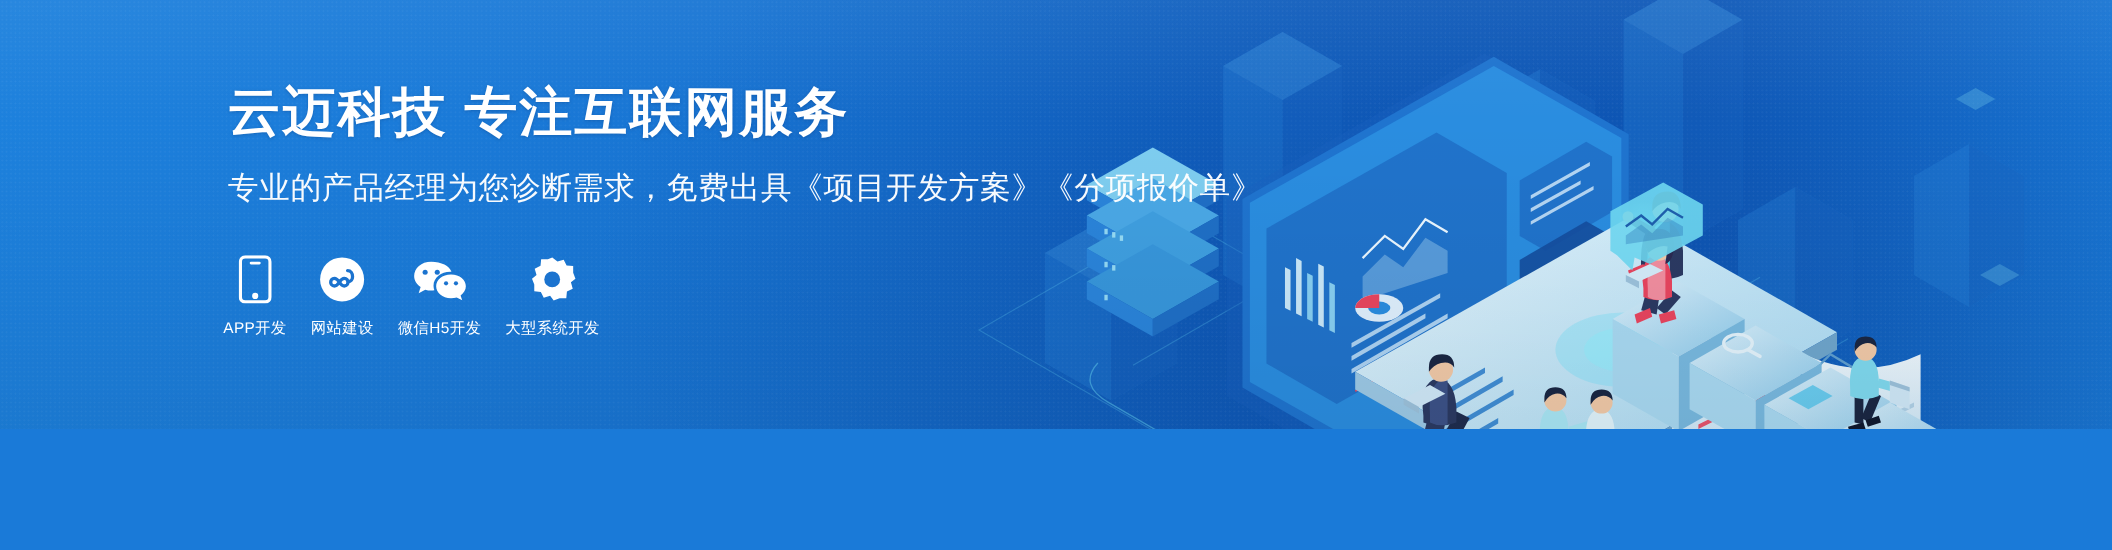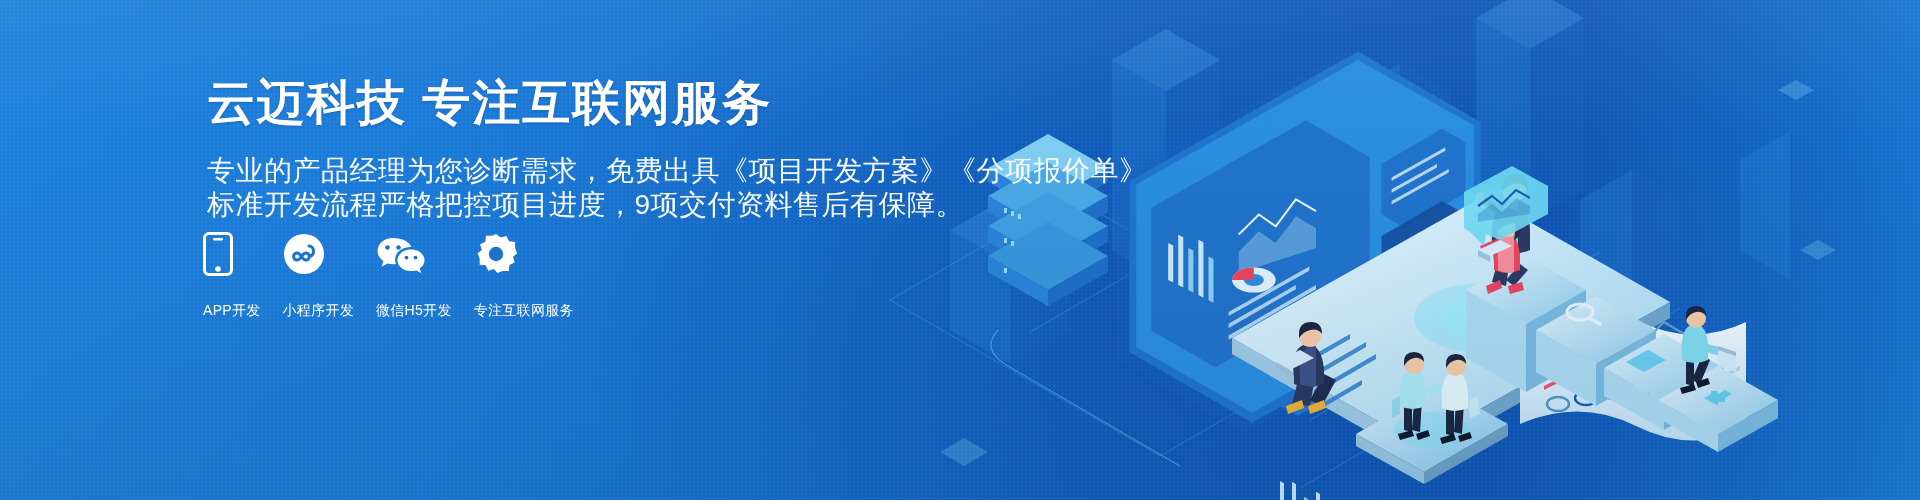--- a/index.html
+++ b/index.html
@@ -4,21 +4,21 @@
 <style>
   * { margin:0; padding:0; box-sizing:border-box; }
   html,body { width:1920px; height:500px; overflow:hidden; }
   body {
     font-family:"Liberation Sans", sans-serif;
     background:#1a7ad8;
   }
 
   #banner {
     position:relative;
-    width:1920px; height:500px;
+    width:1920px; height:390px;
     overflow:hidden;
     background:
       radial-gradient(ellipse 1100px 620px at 1310px 250px, rgba(10,70,160,0.55) 0%, rgba(10,70,160,0.0) 70%),
       linear-gradient(100deg, #1d81dd 0%, #1a7ad8 22%, #1670cf 42%, #1163c4 60%, #0f5cbd 78%, #1a7ad8 100%);
   }
 
   
   #dots {
     position:absolute; inset:0;
     background-image:
@@ -60,23 +60,22 @@
   
   #services {
     position:absolute;
     left:203px; top:232px;
     display:flex;
     align-items:flex-end;
   }
   .service {
     display:flex;
     flex-direction:column;
-    align-items:flex-start;
+    align-items:center;
     margin-right:22px;
-    gap:12px;
   }
   .service:last-child { margin-right:0; }
   .svc-icon {
     height:44px;
     display:flex; align-items:center; justify-content:center;
     margin-bottom:14px;
   }
   .svc-icon svg { display:block; }
   .svc-label {
     font-size:14px;
@@ -429,21 +428,20 @@
       </g>
     </svg>
   </div>
 
   <div id="vign"></div>
 
   <div id="copy">
     <div id="title">云迈科技 专注互联网服务</div>
     <div id="sublines">
       <div class="subline">专业的产品经理为您诊断需求，免费出具《项目开发方案》《分项报价单》</div>
-      <div class="subline">标准开发流程严格把控项目进度，9项交付资料售后有保障。</div>
     </div>
   </div>
 
   <div id="services">
 
     <div class="service">
       <span class="svc-icon">
         <svg width="30" height="44" viewBox="0 0 30 44">
           <rect x="1.5" y="1.5" width="27" height="41" rx="4.5" fill="none" stroke="#ffffff" stroke-width="3"></rect>
           <rect x="10" y="6" width="10" height="2.4" rx="1.2" fill="#ffffff"></rect>
@@ -454,21 +452,21 @@
     </div>
 
     <div class="service">
       <span class="svc-icon">
         <svg width="42" height="42" viewBox="0 0 42 42">
           <circle cx="21" cy="21" r="20" fill="#ffffff"></circle>
           <path d="M14 27 C9.5 27 9.5 20 14 20 C18.5 20 18.5 27 23 27 C27.5 27 27.5 20 23 20 C18.5 20 18.5 27 14 27 Z" fill="none" stroke="#1b73cf" stroke-width="3" stroke-linecap="round"></path>
           <path d="M26 13 C29 13 30.5 15.5 30.5 18.5 C30.5 21 29 23 26.5 23" fill="none" stroke="#1b73cf" stroke-width="3" stroke-linecap="round"></path>
         </svg>
       </span>
-      <span class="svc-label">小程序开发</span>
+      <span class="svc-label">网站建设</span>
     </div>
 
     <div class="service">
       <span class="svc-icon">
         <svg width="50" height="42" viewBox="0 0 50 42">
           <path d="M17 5 C8 5 1.5 10.8 1.5 18 C1.5 22 3.8 25.6 7.4 28 L5.6 33.5 L11.6 30.4 C13.3 30.9 15.1 31.2 17 31.2 C18 31.2 19 31.1 19.9 30.9 C19.4 29.6 19.1 28.2 19.1 26.7 C19.1 19.3 26.6 13.6 35.4 14.1 C33.8 8.9 26.2 5 17 5 Z" fill="#ffffff"></path>
           <circle cx="11.5" cy="14.5" r="2.3" fill="#1b73cf"></circle>
           <circle cx="22.5" cy="14.5" r="2.3" fill="#1b73cf"></circle>
           <path d="M35 16.5 C43 16.5 48.5 21.4 48.5 27.3 C48.5 30.6 46.6 33.6 43.7 35.6 L45.2 40 L40.2 37.5 C38.6 37.9 36.9 38.1 35 38.1 C27 38.1 21.5 33.2 21.5 27.3 C21.5 21.4 27 16.5 35 16.5 Z" fill="#ffffff"></path>
           <circle cx="30.5" cy="24.6" r="1.9" fill="#1b73cf"></circle>
@@ -479,18 +477,18 @@
     </div>
 
 
     <div class="service">
       <span class="svc-icon">
         <svg width="44" height="44" viewBox="0 0 44 44">
           <path d="M22 0.5 L26.8 4.2 L32.6 2.6 L35.3 8 L41.4 8.6 L41.4 14.8 L43.5 20.3 L39.3 23.6 L41 29.5 L35.6 32.2 L35 38.3 L28.8 38.3 L23.3 40.4 L20 36.2 L14.1 37.9 L11.4 32.5 L5.3 31.9 L5.3 25.7 L3.2 20.2 L7.4 16.9 L5.7 11 L11.1 8.3 L11.7 2.2 L17.9 2.2 Z" fill="#ffffff" transform="translate(0.5,1.5) scale(0.98)"></path>
           <circle cx="22" cy="22" r="7.2" fill="#1b73cf"></circle>
         </svg>
       </span>
-      <span class="svc-label">专注互联网服务</span>
+      <span class="svc-label">大型系统开发</span>
     </div>
 
   </div>
 
 </div>
 
 </body></html>

